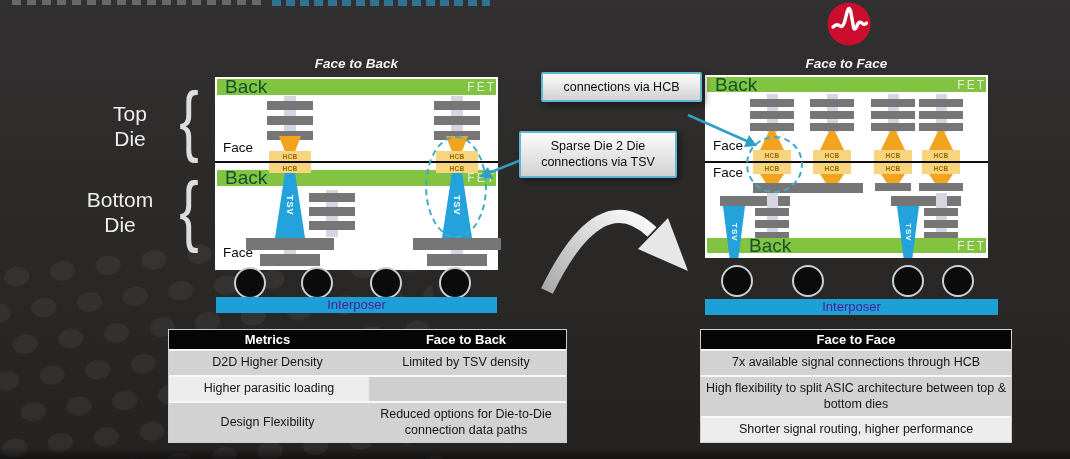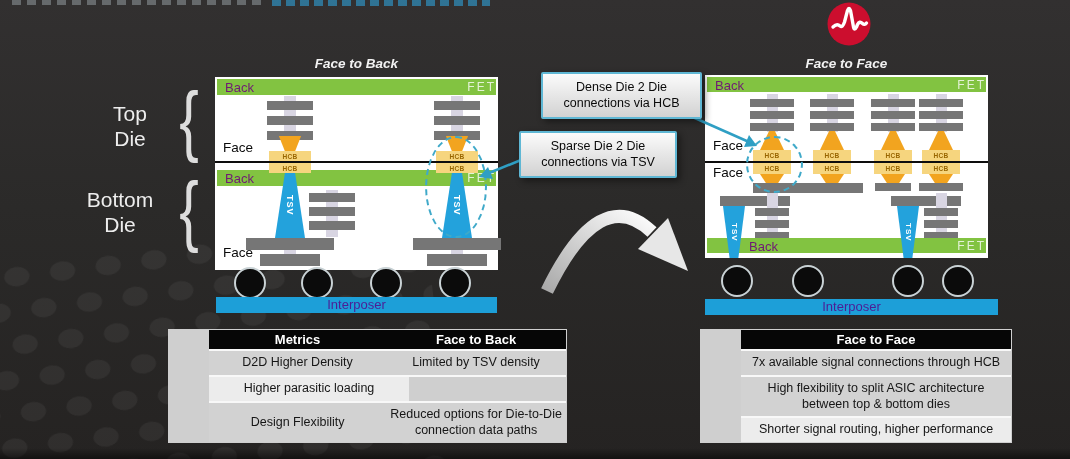--- a/index.html
+++ b/index.html
@@ -13,21 +13,21 @@
       radial-gradient(ellipse 21px 16px at 0px 54px, rgba(255,255,255,0.05) 0 58%, transparent 62%),
       radial-gradient(ellipse 21px 16px at 46px 54px, rgba(255,255,255,0.05) 0 58%, transparent 62%);
     background-size:46px 68px;transform:rotate(-7deg);}
   .title-remnant-a{position:absolute;left:12px;top:0;width:255px;height:5px;opacity:.5;
     background:repeating-linear-gradient(90deg,#9aa3a8 0 9px,transparent 9px 15px);}
   .title-remnant-b{position:absolute;left:272px;top:0;width:218px;height:6px;opacity:.85;
     background:repeating-linear-gradient(90deg,#2f7fa6 0 9px,transparent 9px 14px);}
   .whitebox{position:absolute;background:#ffffff;}
   .dtitle{position:absolute;color:#f2f2f2;font-size:13.5px;font-weight:bold;font-style:italic;text-align:center;}
   .gbar{position:absolute;left:2px;right:2px;background:#82C341;z-index:1;}
-  .gback{position:absolute;top:50%;transform:translateY(-50%);font-size:13px;color:#701a75;}
+  .gback{position:absolute;top:50%;transform:translateY(-50%);font-size:19px;color:#14532d;}
   .gfet{position:absolute;left:12px;right:0;top:50%;transform:translateY(-50%);text-align:right;
     font-size:12px;color:rgba(255,255,255,0.78);letter-spacing:2px;}
   .facelabel{position:absolute;font-size:13.5px;color:#0b0b0b;z-index:4;}
   .bar{position:absolute;background:#767676;}
   .strip{position:absolute;background:#D8D5E2;}
   .otrap{position:absolute;background:#F2A41F;}
   .pad{position:absolute;background:#F6D57E;display:flex;align-items:center;justify-content:center;z-index:3;}
   .pad span{font-size:6.5px;font-weight:bold;color:#996600;letter-spacing:.3px;}
   .faceline{position:absolute;left:0;right:0;height:2px;background:#0d0d0d;z-index:5;}
   .tsv{position:absolute;background:#23A2DC;display:flex;align-items:center;justify-content:center;z-index:2;}
@@ -37,21 +37,21 @@
   .interposer{position:absolute;height:16px;background:#1D9FD8;color:#4c1d95;font-size:13px;
     text-align:center;line-height:16px;}
   .dashed-ellipse{position:absolute;border:2px dashed #3FA9C9;border-radius:50%;z-index:6;}
   .die-label{position:absolute;color:#ededed;font-size:21px;text-align:center;line-height:25px;}
   .brace{position:absolute;color:#ddd;font-size:78px;line-height:82px;font-weight:normal;
     transform:scaleX(.75);transform-origin:center;}
   .callout{position:absolute;background:linear-gradient(180deg,#fbfbfb,#d2d2d2);
     border:2px solid #5FB7D4;border-radius:2px;box-shadow:3px 3px 7px rgba(0,0,0,.45);
     text-align:center;font-size:12.5px;color:#0a0a0a;padding:5px 6px;line-height:1.3;z-index:8;}
   .tbl{position:absolute;border:1px solid #cfcfcf;background:#cfcfcf;z-index:2;}
-  .trow{display:flex;margin-left:40px;}
+  .trow{display:flex;}
   .trow + .trow{border-top:2px solid #f8f8f8;}
   .hdrcell{background:#060606;color:#fff;font-weight:bold;font-size:13px;
     display:flex;align-items:center;justify-content:center;}
   .cell{display:flex;align-items:center;justify-content:center;text-align:center;
     font-size:12.5px;color:#161616;line-height:1.25;padding:0 4px;box-sizing:border-box;}
   .shade-a{background:#D2D2D2;}
   .shade-b{background:#ECECEC;}
   .overlay-svg{position:absolute;left:0;top:0;z-index:7;pointer-events:none;}
   .bottom-band{position:absolute;left:0;right:0;top:448px;height:11px;
     background:linear-gradient(180deg,rgba(0,0,0,0),rgba(0,0,0,.5));}
@@ -148,21 +148,20 @@
 
   <div class="dashed-ellipse" style="left:425px;top:136px;width:58px;height:98px;"></div>
 
   <div class="bump" style="left:234px;top:267px;"></div>
   <div class="bump" style="left:301px;top:267px;"></div>
   <div class="bump" style="left:370px;top:267px;"></div>
   <div class="bump" style="left:439px;top:267px;"></div>
   <div class="interposer" style="left:216px;top:297px;width:281px;">Interposer</div>
 
   <div class="callout" style="left:541px;top:72px;width:145px;">
-    <div>Dense Die 2 Die</div>
     <div>connections via HCB</div>
   </div>
   <div class="callout" style="left:519px;top:131px;width:142px;">
     <div>Sparse Die 2 Die</div>
     <div>connections via TSV</div>
   </div>
 
   <svg class="overlay-svg" width="1070" height="459" viewBox="0 0 1070 459">
     <defs>
       <linearGradient id="ag" x1="0" y1="1" x2="1" y2="0">

